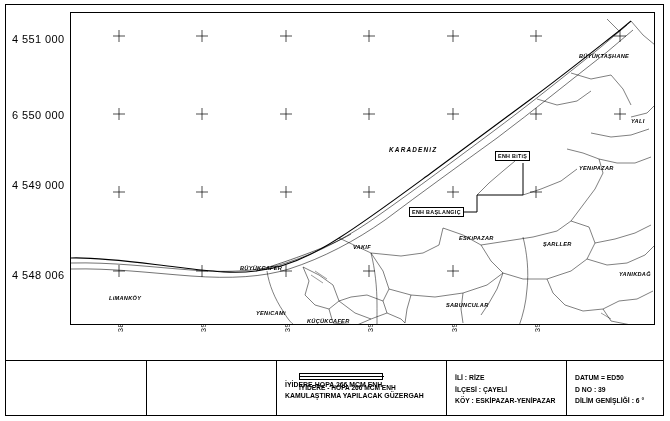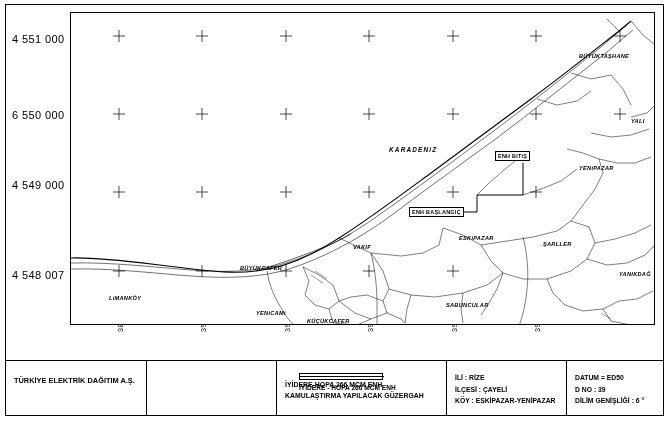--- a/index.html
+++ b/index.html
@@ -193,21 +193,21 @@
         <line x1="14" y1="17" x2="40" y2="43"></line>
         <line x1="40" y1="17" x2="14" y2="43"></line>
       </g>
     </svg>
     <span class="scale-text">1/25000</span>
   </div>
 
   <span class="ylab" style="top:33px">4 551 000</span>
   <span class="ylab" style="top:109px">6 550 000</span>
   <span class="ylab" style="top:179px">4 549 000</span>
-  <span class="ylab" style="top:269px">4 548 007</span>
+  <span class="ylab" style="top:269px">4 548 006</span>
 
   <span class="xlab" style="left:116px; top:332px">389 000</span>
   <span class="xlab" style="left:199px; top:332px">390 000</span>
   <span class="xlab" style="left:283px; top:332px">391 000</span>
   <span class="xlab" style="left:366px; top:332px">392 000</span>
   <span class="xlab" style="left:450px; top:332px">393 000</span>
   <span class="xlab" style="left:533px; top:332px">394 000</span>
 
   <div class="map-frame">
 
@@ -349,21 +349,20 @@
 
     <span class="mlabel boxed" style="left:424px; top:138px">ENH BiTiŞ</span>
     <span class="mlabel boxed" style="left:338px; top:194px">ENH BAŞLANGIÇ</span>
 
   </div>
 
   <div class="legend-frame">
 
     <div class="lg-cell" style="left:0; width:140px;">
       <div class="company">
-        <div>TÜRKİYE ELEKTRİK DAĞITIM A.Ş.</div>
       </div>
     </div>
 
     <div class="lg-cell lg-div" style="left:140px; width:130px;">
       <div class="scalebar-wrap">
         <div class="scalebar"></div>
         <div class="sb-label">İYİDERE - HOPA 266 MCM ENH</div>
       </div>
     </div>
 

